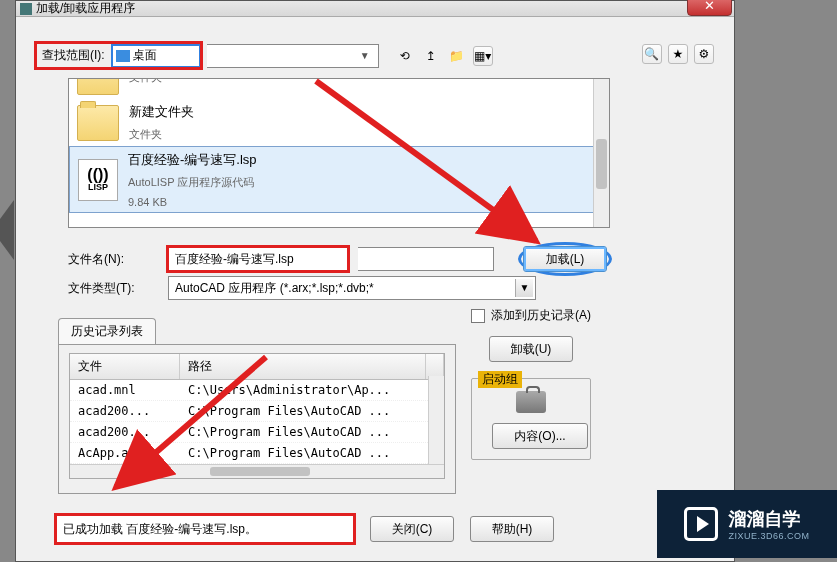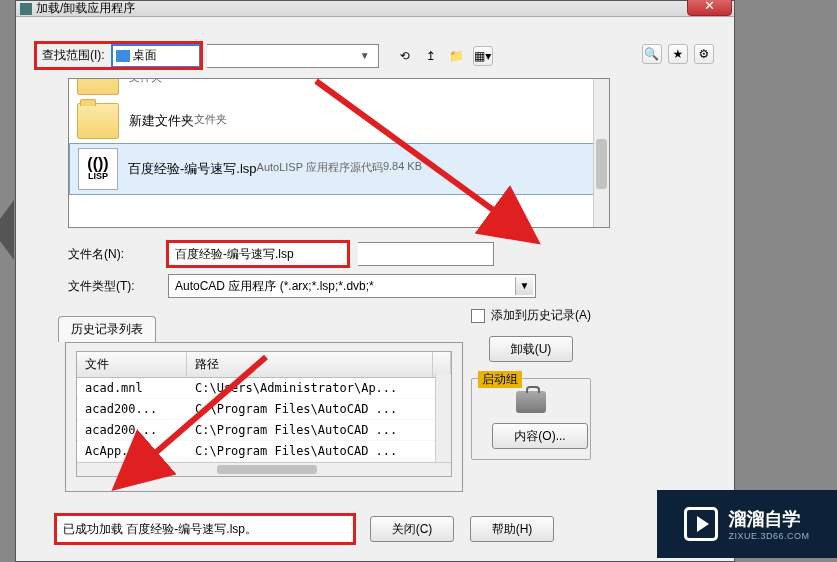--- a/index.html
+++ b/index.html
@@ -102,21 +102,21 @@
     .file-icon-folder::before{
       content:""; position:absolute; top:-5px; left:2px;
       width:14px; height:6px; background:#f4d473; border:1px solid #d4b050; border-bottom:none; border-radius:2px 2px 0 0;
     }
     .file-icon-lisp {
       width:40px; height:42px; background:#fff; border:1px solid #aaa;
       display:flex; flex-direction:column; align-items:center; justify-content:center;
       font-size:9px; font-weight:bold;
     }
     .file-icon-lisp .paren { font-size:16px; line-height:14px;}
-    .file-meta { display:flex; flex-direction:row; gap:0;}
+    .file-meta { display:flex; flex-direction:column; gap:6px;}
     .file-name { font-size:13px; }
     .file-sub { color:#666; font-size:11px;}
     .vscroll {
       position:absolute; right:0; top:0; bottom:0; width:16px;
       background:#eee; border-left:1px solid #ccc;
     }
     .vscroll .thumb { position:absolute; left:2px; right:2px; top:60px; height:50px; background:#c2c2c2; border-radius:3px;}
     .field-row { display:flex; align-items:center; gap:10px; margin:14px 0 0 32px;}
     .field-row label { width:90px;}
     .txt-input {
@@ -146,21 +146,21 @@
     .tabs { display:flex; }
     .tab {
       border:1px solid #999; border-bottom:none;
       padding:4px 12px; background:#f8f8f8;
       margin-right:-1px;
       border-radius: 4px 4px 0 0;
     }
     .tab.active{ background:#fff; position:relative; z-index:2;}
     .tabpane {
       border:1px solid #999; background:#f0f0f0;
-      width: 398px; padding:8px 10px 14px;margin-left:7px;
+      width: 398px; padding:8px 10px 14px;
     }
     .table {
       width:100%; background:#fff; border:1px solid #aaa;
       position:relative;
     }
     .thead { display:flex; background:linear-gradient(#fafafa,#e6e6e6); border-bottom:1px solid #bbb;}
     .th { padding:4px 8px; border-right:1px solid #ccc; font-weight:normal;}
     .th.c1{ width:110px;} .th.c2{ flex:1;} .th.c3{width:18px;}
     .tr { display:flex; border-bottom:1px dotted #eee;}
     .td { padding:3px 8px; font-family: "Consolas","SimSun",monospace; font-size:12px; white-space:nowrap; overflow:hidden;}
@@ -296,23 +296,28 @@
           <div class="thumb"></div>
         </div>
     </div>
 
     <div class="field-row">
       <label>文件名(N):</label>
       <span class="txt-input hl-red" style="width:180px;">
         <span>百度经验-编号速写.lsp</span>
       </span>
       <span class="txt-input" style="width:136px; border-left:none;"></span>
-    </div>
-
-    <div class="field-row" style="margin-top:8px;">
+      <span class="hl-blue-oval" style="margin-left:14px;">
+        <span class="btn primary-ring">
+          <span>加载(L)</span>
+        </span>
+      </span>
+    </div>
+
+    <div class="field-row" style="margin-top:0;">
       <label>文件类型(T):</label>
       <span class="txt-input combo">
         <span>AutoCAD 应用程序 (*.arx;*.lsp;*.dvb;*</span>
         <span class="arrow">▼</span>
       </span>
     </div>
 
     <div class="tabs-wrap">
       <div class="tabs">
         <div class="tab">

